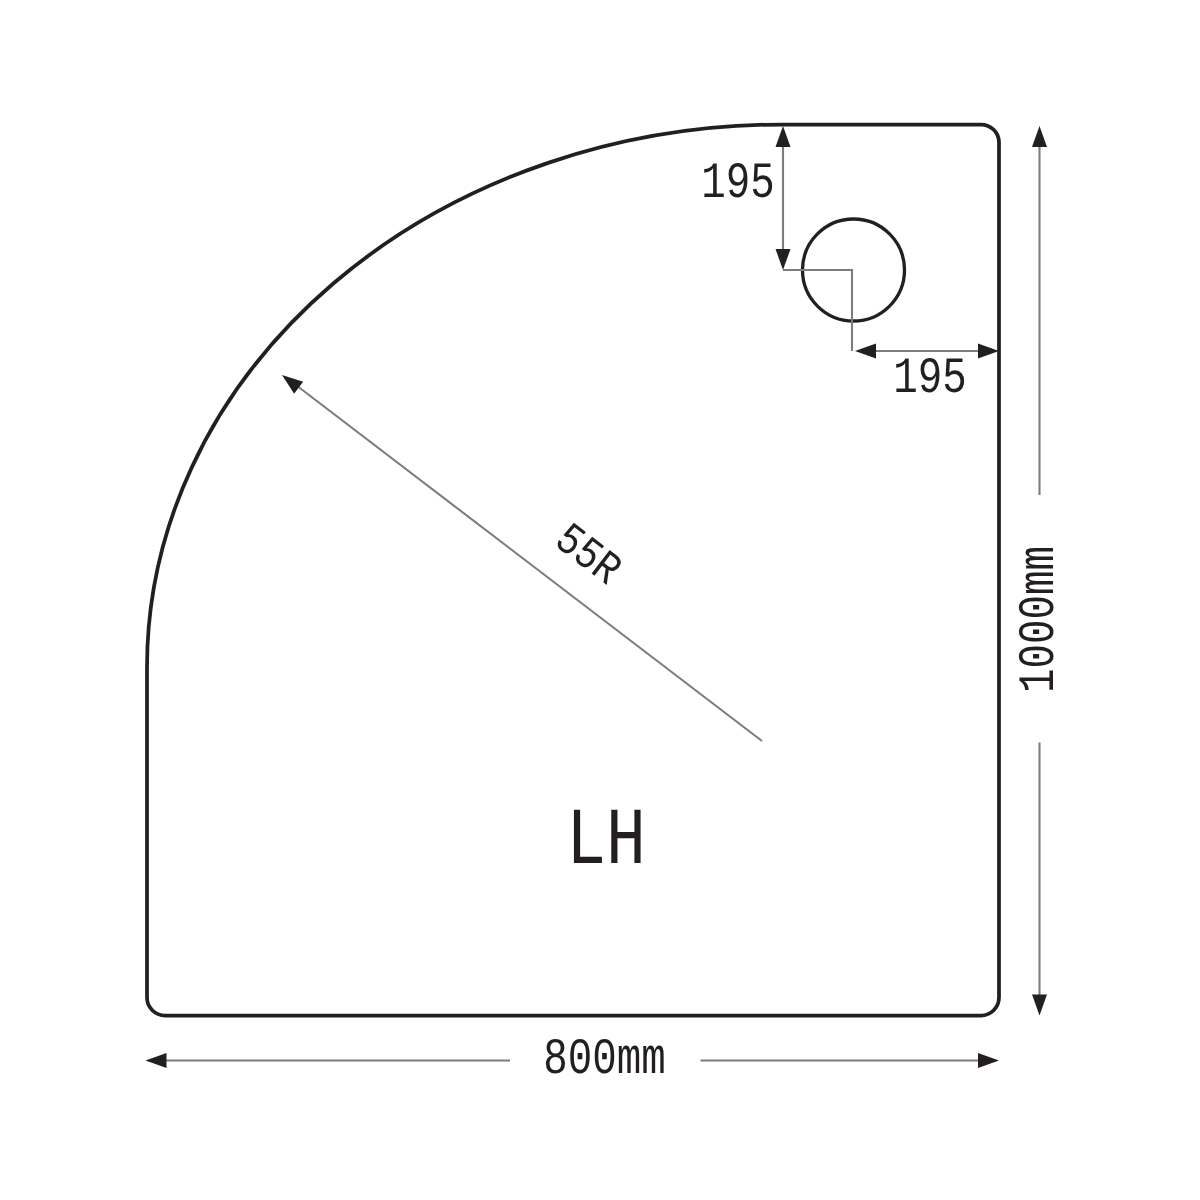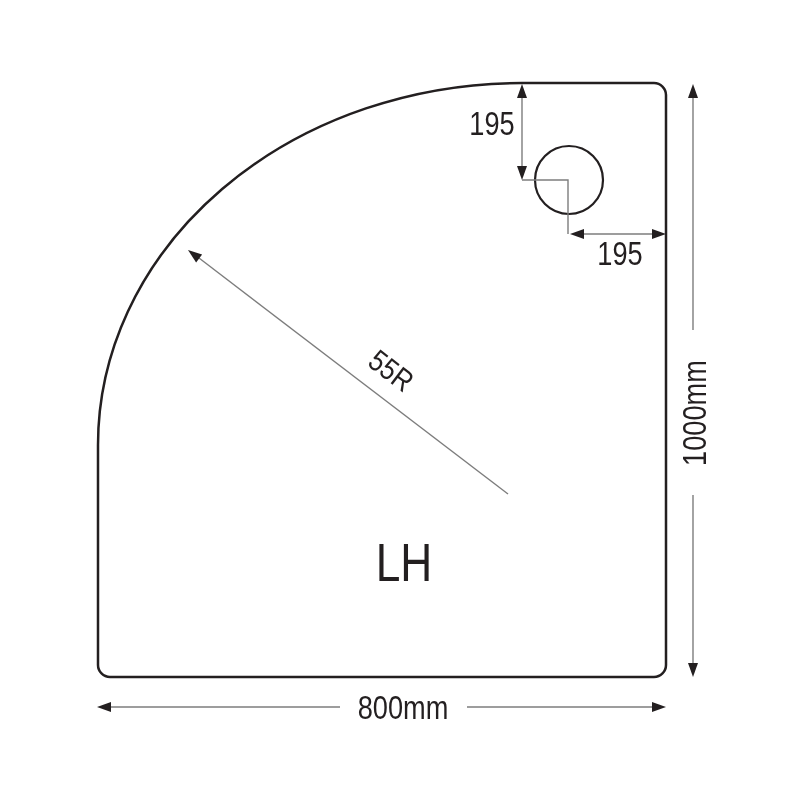--- a/index.html
+++ b/index.html
@@ -4,21 +4,21 @@
 <style>
   html, body {
     margin: 0;
     padding: 0;
   }
   .canvas {
     position: relative;
     width: 800px;
     height: 800px;
     background: var(--background, #ffffff);
-    font-family: Liberation Sans, sans-serif;
+    font-family: Liberation Mono, monospace;
     overflow: hidden;
     border-radius: 29px;
   }
   svg.drawing {
     position: absolute;
     left: 0;
     top: 0;
   }
   .outline-stroke {
     fill: none;

